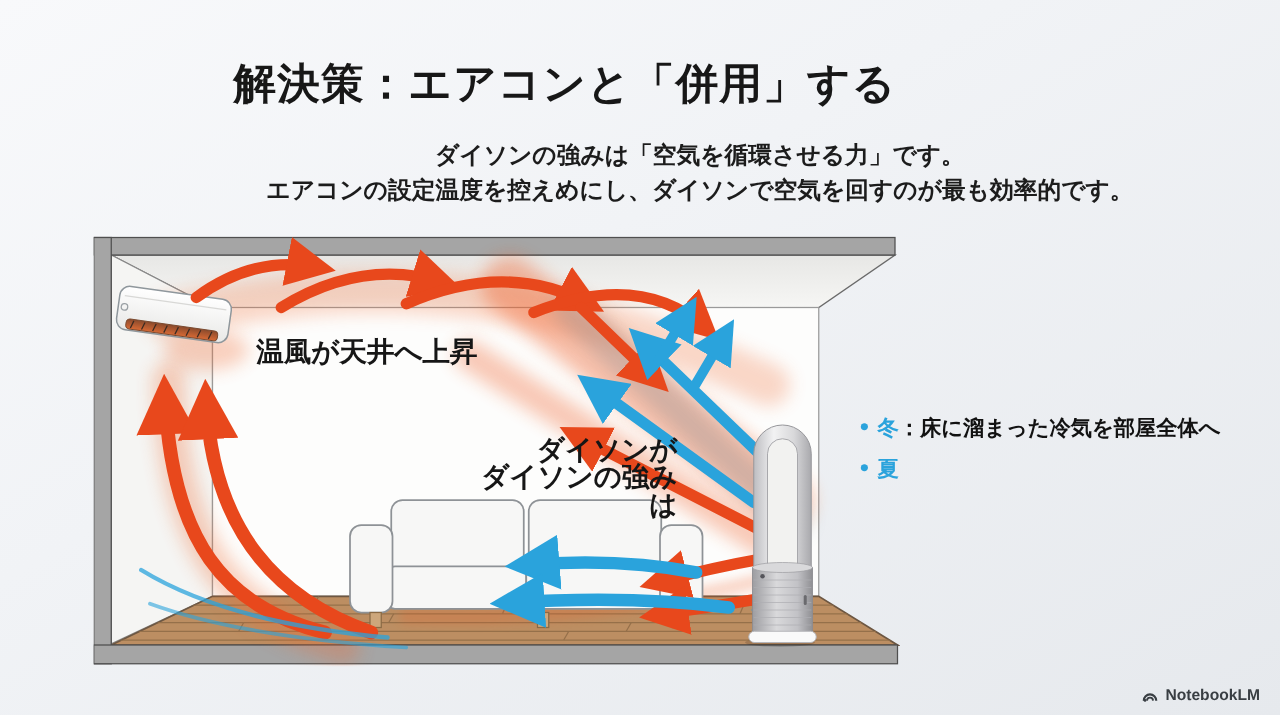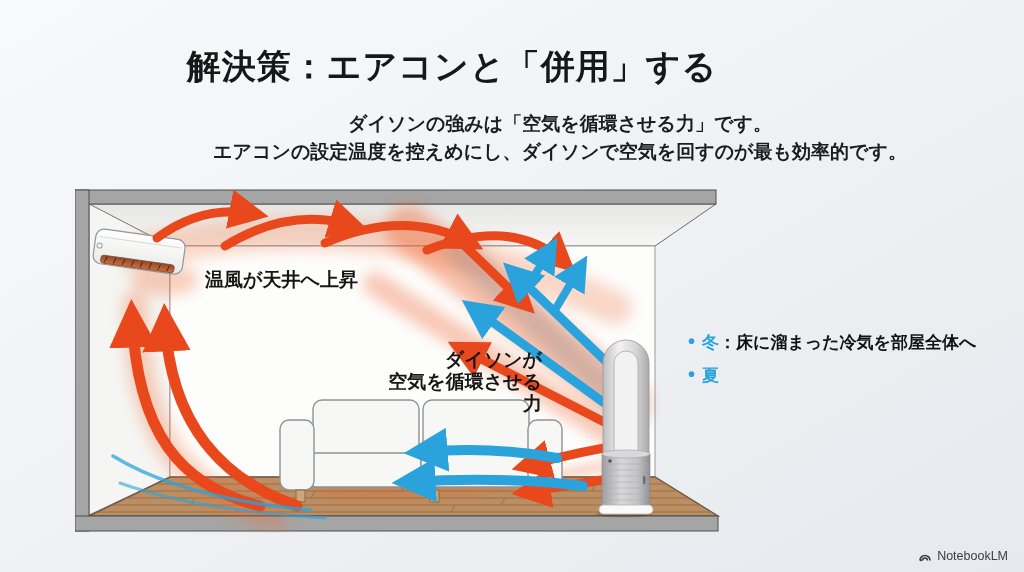--- a/index.html
+++ b/index.html
@@ -13,31 +13,31 @@
     font-size:34px;font-weight:800;color:#171717;letter-spacing:1px;
   }
   .subtitle{
     position:absolute;left:0;width:1024px;text-align:center;
     font-size:19px;font-weight:700;color:#1c1c1c;padding-left:48px;
   }
   .sub1{top:111px;}
   .sub2{top:139px;}
   .diagram-wrap{position:absolute;left:75px;top:188px;width:645px;height:345px;}
   .diagram-label{
-    position:absolute;font-size:19px;font-weight:700;color:#161616;white-space:nowrap;
+    position:absolute;font-size:22px;font-weight:700;color:#161616;white-space:nowrap;
   }
   .label-ac{left:205px;top:267px;}
   .label-dyson{left:382px;top:349px;width:160px;text-align:right;white-space:normal;line-height:22px;}
   .bullets{position:absolute;left:688px;top:331px;}
   .bullet{display:flex;align-items:baseline;height:33px;font-size:17px;font-weight:700;color:#121212;}
   .bullet .dot{color:var(--cool,#2aa3dc);font-size:20px;margin-right:7px;line-height:1;}
   .bullet .term{color:var(--cool,#2aa3dc);}
   .footer{
     position:absolute;right:16px;top:549px;display:flex;align-items:center;gap:5px;
-    color:#393e43;font-size:12.5px;font-weight:400;justify-content:space-between;
+    color:#393e43;font-size:12.5px;font-weight:700;justify-content:space-between;
   }
   svg .warm-stroke{stroke:var(--warm,#e8481c);}
   svg .cool-stroke{stroke:var(--cool,#2aa3dc);}
   svg .warm-fill{fill:var(--warm,#e8481c);}
   svg .cool-fill{fill:var(--cool,#2aa3dc);}
 </style>
 </head>
 <body>
 
 <div class="title">解決策：エアコンと「併用」する</div>
@@ -205,21 +205,21 @@
     <circle cx="535" cy="273" r="1.8" fill="#55555b"></circle>
     <rect x="568" y="288" width="2.4" height="8" rx="1.2" fill="#6a6a6e"></rect>
     <rect x="524" y="317" width="54" height="9" rx="4.5" fill="#fafafa" stroke="#b5b5b9" stroke-width="0.8"></rect>
   </g>
 </svg>
 </div>
 
 <div class="diagram-label label-ac">温風が天井へ上昇</div>
 <div class="diagram-label label-dyson">
   <div>ダイソンが</div>
-  <div>空気を循環させる力</div>
+  <div>ダイソンの強みは</div>
 </div>
 
 <div class="bullets">
   <div class="bullet">
     <span class="dot">•</span>
     <span class="term">冬</span>
     <span class="rest">：床に溜まった冷気を部屋全体へ</span>
   </div>
   <div class="bullet">
     <span class="dot">•</span>

